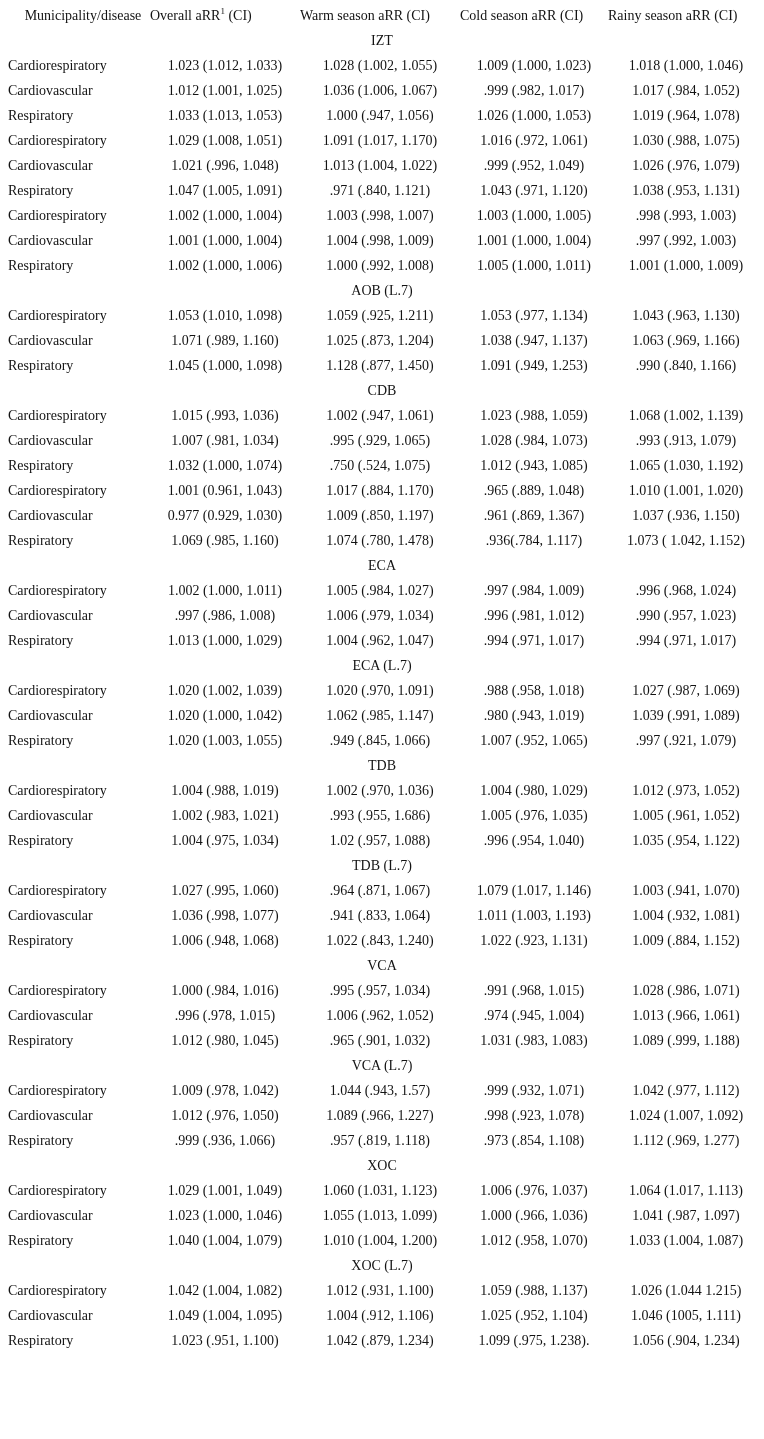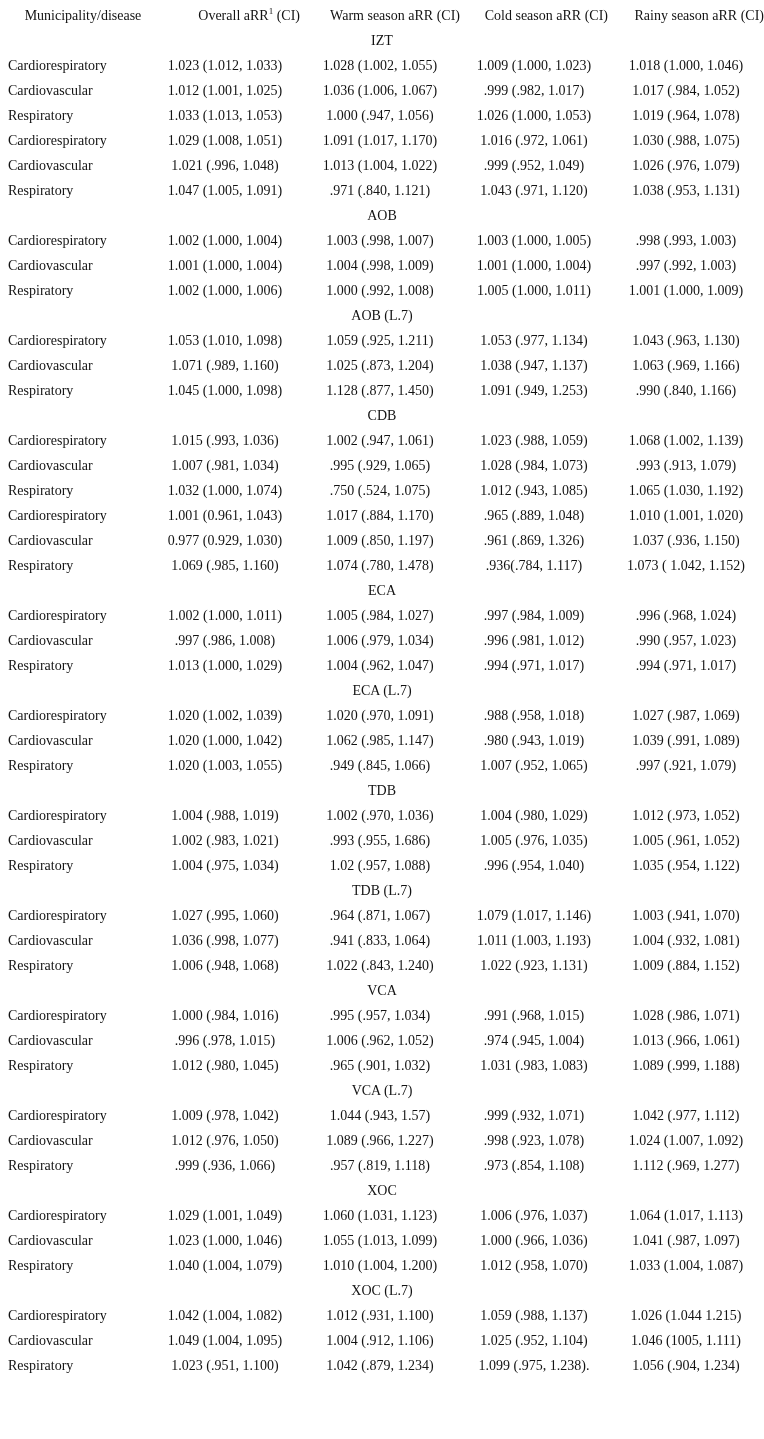--- a/index.html
+++ b/index.html
@@ -22,21 +22,21 @@
   }
   th, td {
     height: 25px;
     padding: 0;
     font-size: 14px;
     font-weight: normal;
     vertical-align: middle;
     white-space: nowrap;
     overflow: hidden;
   }
-  th.col-head { text-align: right; }
+  th.col-head { text-align: left; }
   th.col-head-left { text-align: center; padding-left: 16px; }
   td.disease { text-align: left; padding-left: 8px; margin-left: 48px; }
   td.val { text-align: center; }
   tr.section-row td {
     text-align: center;
   }
   sup {
     font-size: 9px;
     line-height: 0;
     vertical-align: super;
@@ -101,23 +101,20 @@
         <td class="val">.999 (.952, 1.049)</td>
         <td class="val">1.026 (.976, 1.079)</td>
       </tr>
       <tr>
         <td class="disease">Respiratory</td>
         <td class="val">1.047 (1.005, 1.091)</td>
         <td class="val">.971 (.840, 1.121)</td>
         <td class="val">1.043 (.971, 1.120)</td>
         <td class="val">1.038 (.953, 1.131)</td>
       </tr>
-      <tr class="section-row">
-        <td colspan="5">AOB</td>
-      </tr>
       <tr>
         <td class="disease">Cardiorespiratory</td>
         <td class="val">1.002 (1.000, 1.004)</td>
         <td class="val">1.003 (.998, 1.007)</td>
         <td class="val">1.003 (1.000, 1.005)</td>
         <td class="val">.998 (.993, 1.003)</td>
       </tr>
       <tr>
         <td class="disease">Cardiovascular</td>
         <td class="val">1.001 (1.000, 1.004)</td>
@@ -184,21 +181,21 @@
         <td class="disease">Cardiorespiratory</td>
         <td class="val">1.001 (0.961, 1.043)</td>
         <td class="val">1.017 (.884, 1.170)</td>
         <td class="val">.965 (.889, 1.048)</td>
         <td class="val">1.010 (1.001, 1.020)</td>
       </tr>
       <tr>
         <td class="disease">Cardiovascular</td>
         <td class="val">0.977 (0.929, 1.030)</td>
         <td class="val">1.009 (.850, 1.197)</td>
-        <td class="val">.961 (.869, 1.326)</td>
+        <td class="val">.961 (.869, 1.367)</td>
         <td class="val">1.037 (.936, 1.150)</td>
       </tr>
       <tr>
         <td class="disease">Respiratory</td>
         <td class="val">1.069 (.985, 1.160)</td>
         <td class="val">1.074 (.780, 1.478)</td>
         <td class="val">.936(.784, 1.117)</td>
         <td class="val">1.073 ( 1.042, 1.152)</td>
       </tr>
       <tr class="section-row">

